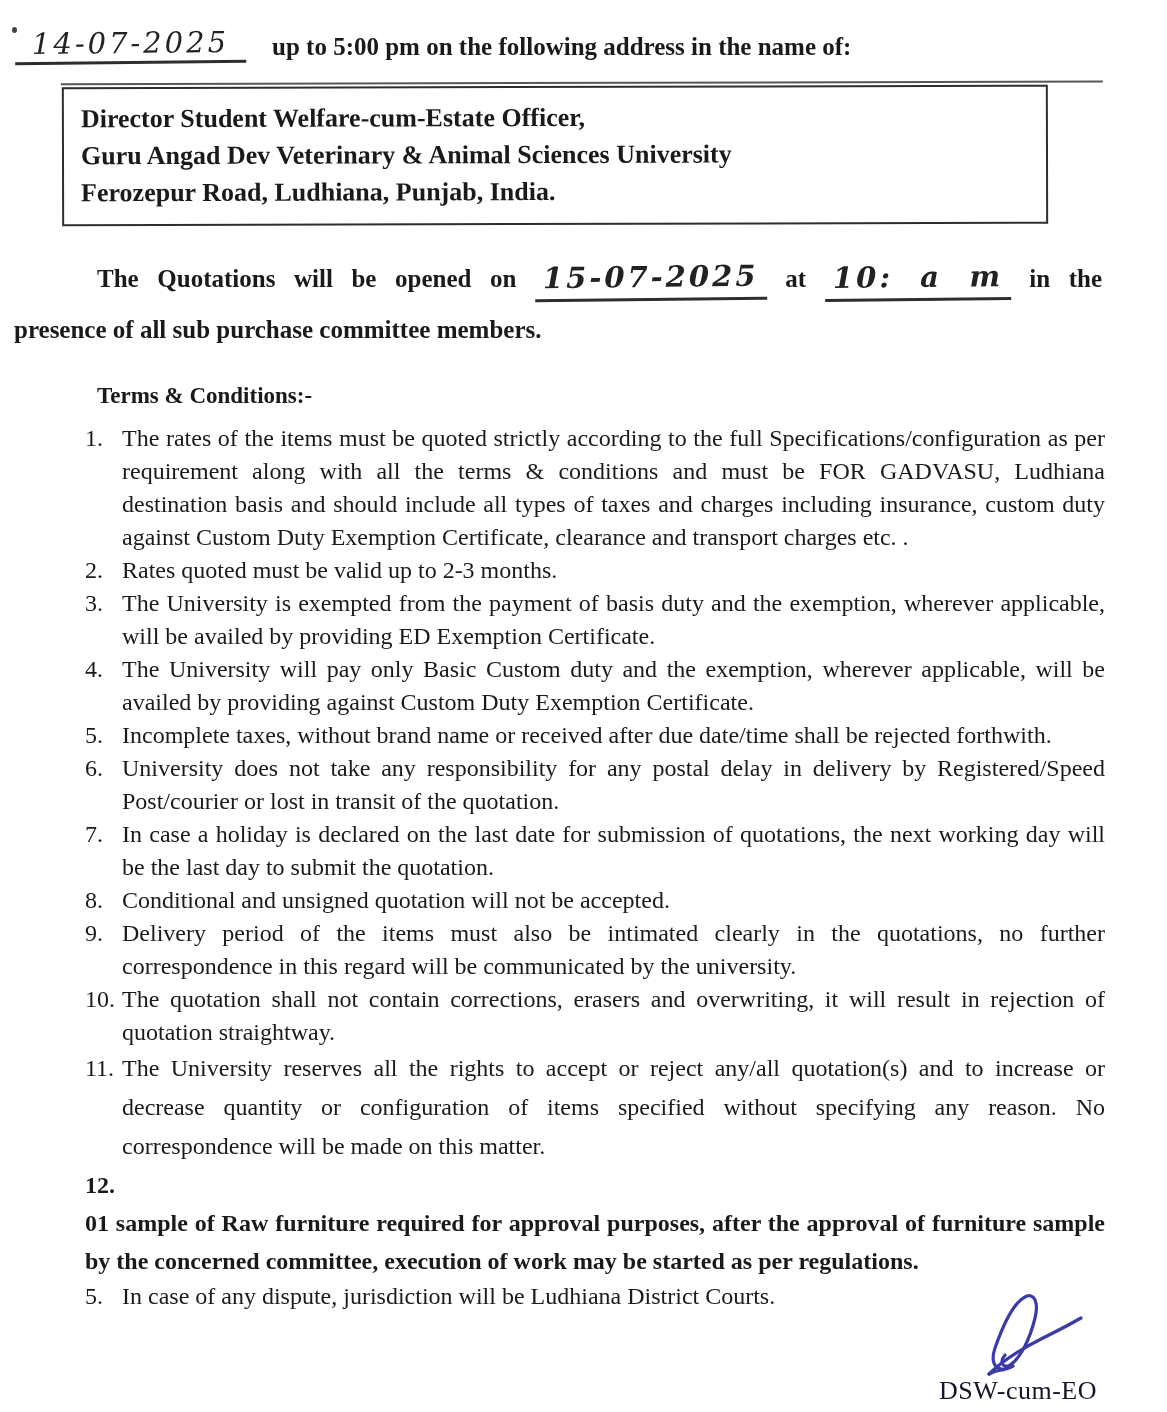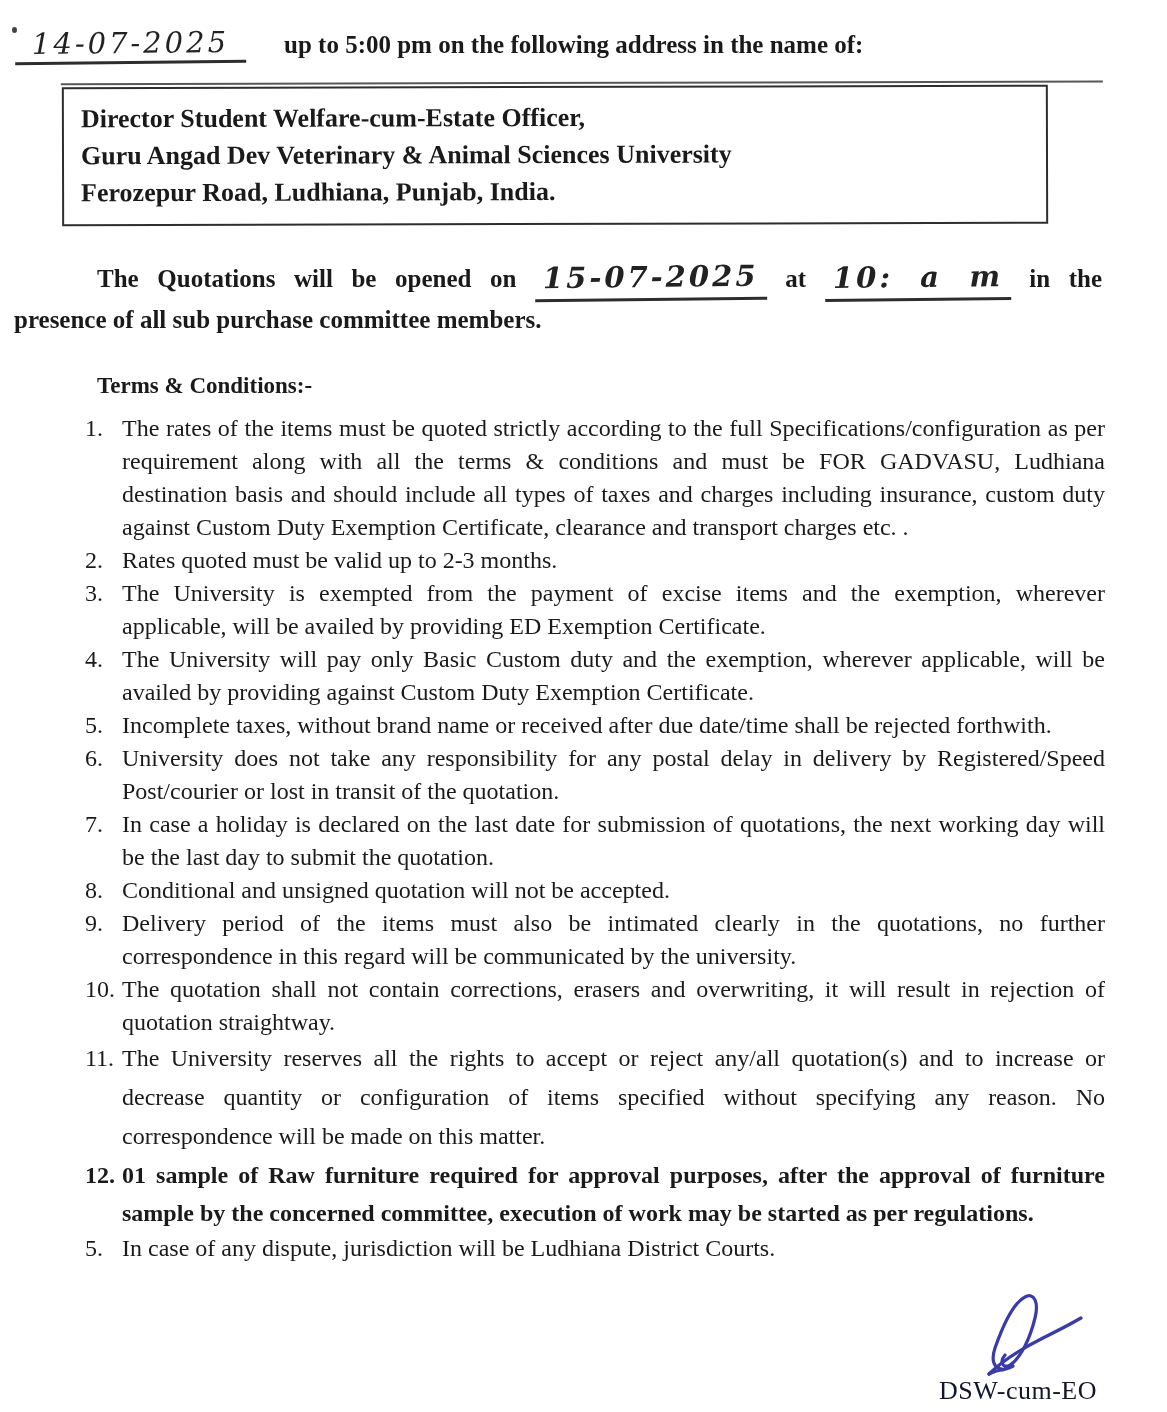--- a/index.html
+++ b/index.html
@@ -14,21 +14,21 @@
   }
   .speck{position:absolute;left:12px;top:27px;width:5px;height:6px;border-radius:50%;background:#444;}
 
   
   .intro{margin:26px 62px 0 15px;width:1086px;}
   .intro-line1{
     padding-left:85px;
     font-weight:bold;font-size:25px;line-height:34px;
     text-align:justify;text-align-last:justify;
   }
-  .intro-line2{margin-top:6px;display:flex;align-items:center;column-gap:38px;}
+  .intro-line2{margin-top:6px;display:flex;align-items:flex-end;column-gap:26px;}
   .bold-run{font-weight:bold;font-size:25px;line-height:34px;}
 
   
   .hand{
     font-family:"DejaVu Serif", serif;
     font-style:italic;
     font-size:29px;
     letter-spacing:3px;
     color:#222;
     display:inline-block;
@@ -58,30 +58,30 @@
     border-top:2px solid #575757;
   }
 
   
   .opening{margin:24px 62px 0 14px;width:1088px;}
   .opening-line1{
     padding-left:83px;
     font-weight:bold;font-size:25px;line-height:40px;
     text-align:justify;text-align-last:justify;margin-top:32px;
   }
-  .opening-line2{font-weight:bold;font-size:25px;line-height:34px;margin-top:2px;}
+  .opening-line2{font-weight:bold;font-size:25px;line-height:34px;margin-top:12px;}
 
   .terms-heading{margin:36px 0 0 97px;font-size:23px;font-weight:bold;}
 
   
   .terms-list{margin:13px 62px 0 85px;width:1020px;}
   .term{display:flex;font-size:24px;line-height:33px;}
   .term .num{width:37px;flex:none;}
   .term .text{flex:1;text-align:justify;}
-  .term.bold{font-weight:bold;line-height:38px;}
+  .term.bold{font-weight:bold;line-height:38px;flex-direction:column;}
   .term.loose{line-height:39px;}
 
   
   .signature{position:absolute;right:70px;bottom:6px;text-align:center;}
   .signature svg{display:block;margin:0 auto -6px 28px;}
   .signature-label{font-size:26px;color:#15152a;letter-spacing:0.5px;}
 </style>
 </head>
 <body>
 
@@ -118,21 +118,21 @@
     <div class="term">
       <span class="num">1.</span>
       <div class="text">The rates of the items must be quoted strictly according to the full Specifications/configuration as per requirement along with all the terms &amp; conditions and must be FOR GADVASU, Ludhiana destination basis and should include all types of taxes and charges including insurance, custom duty against Custom Duty Exemption Certificate, clearance and transport charges etc. .</div>
     </div>
     <div class="term">
       <span class="num">2.</span>
       <div class="text">Rates quoted must be valid up to 2-3 months.</div>
     </div>
     <div class="term">
       <span class="num">3.</span>
-      <div class="text">The University is exempted from the payment of excise items and the exemption, wherever applicable, will be availed by providing ED Exemption Certificate.</div>
+      <div class="text">The University is exempted from the payment of basis duty and the exemption, wherever applicable, will be availed by providing ED Exemption Certificate.</div>
     </div>
     <div class="term">
       <span class="num">4.</span>
       <div class="text">The University will pay only Basic Custom duty and the exemption, wherever applicable, will be availed by providing against Custom Duty Exemption Certificate.</div>
     </div>
     <div class="term">
       <span class="num">5.</span>
       <div class="text">Incomplete taxes, without brand name or received after due date/time shall be rejected forthwith.</div>
     </div>
     <div class="term">

